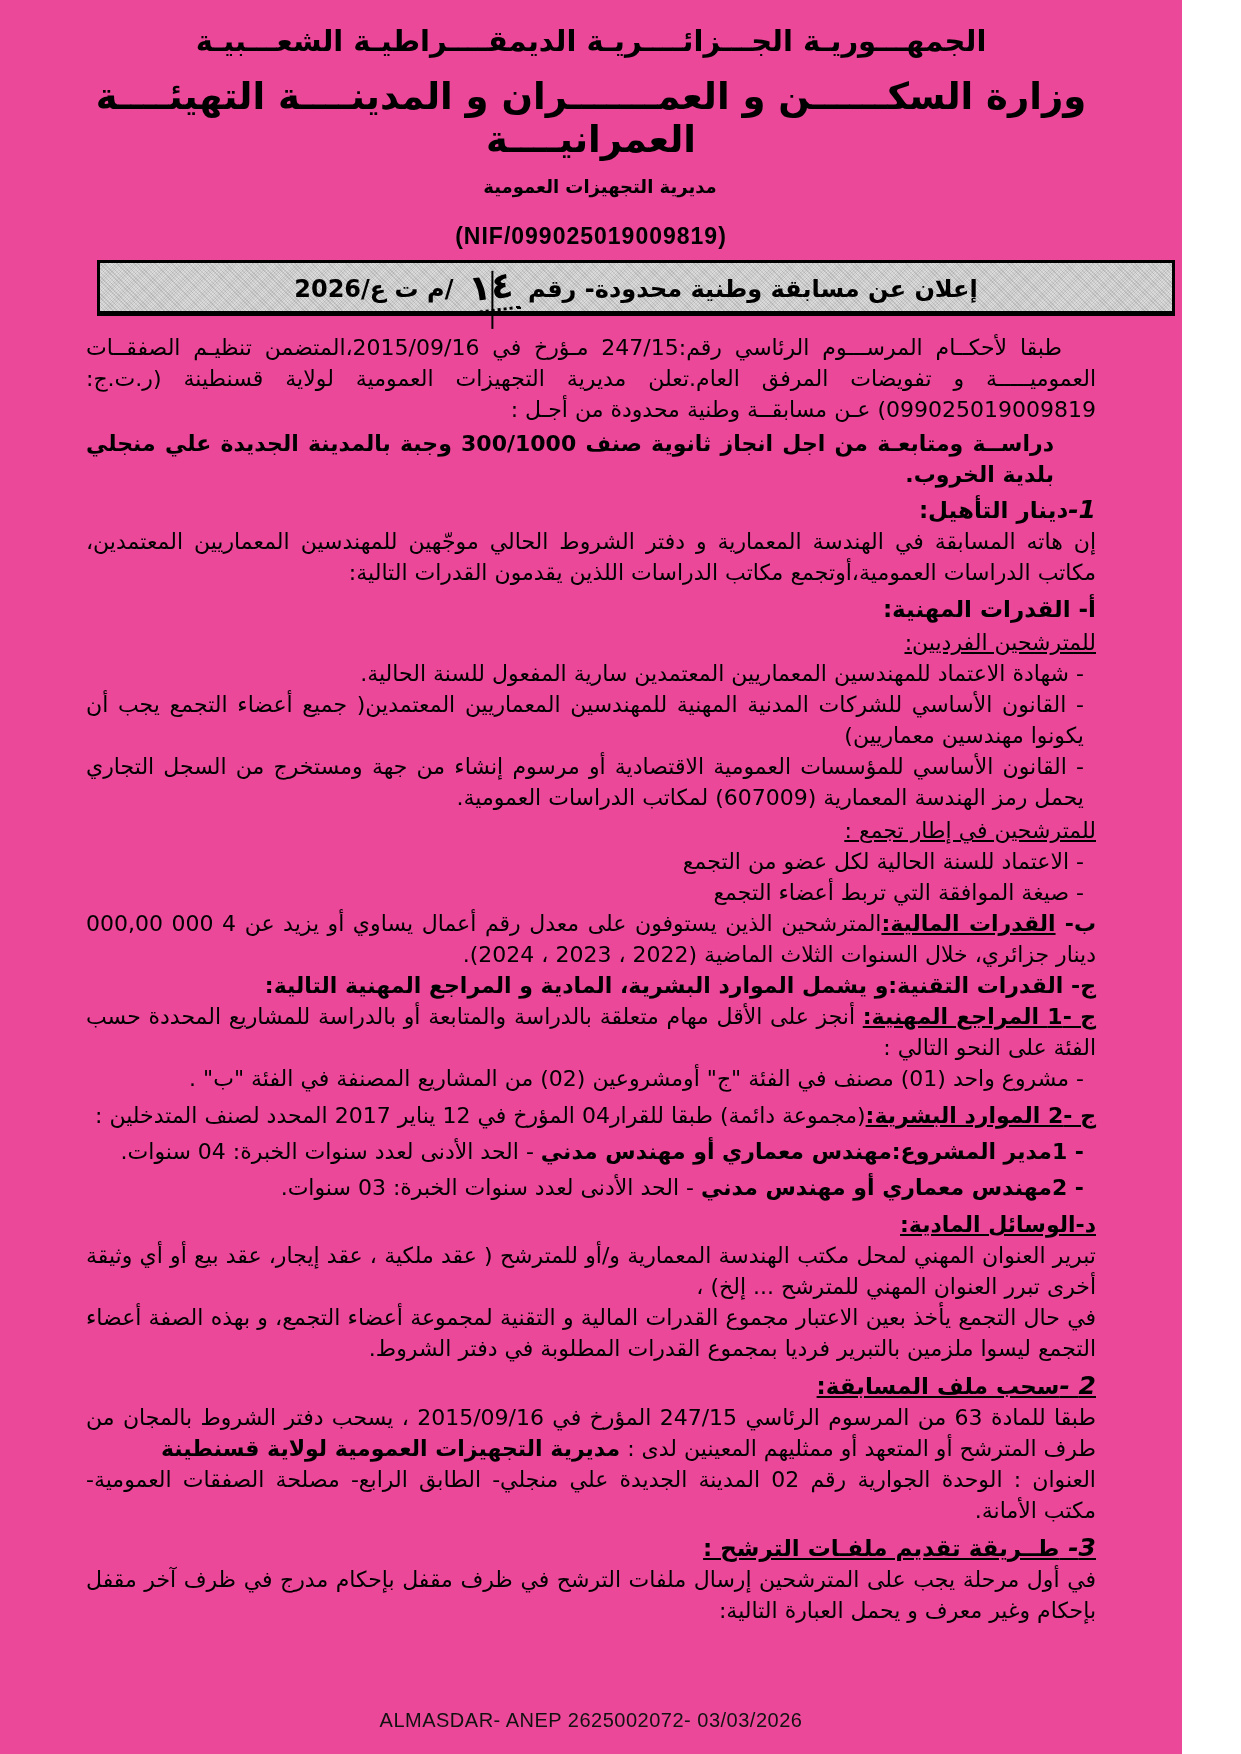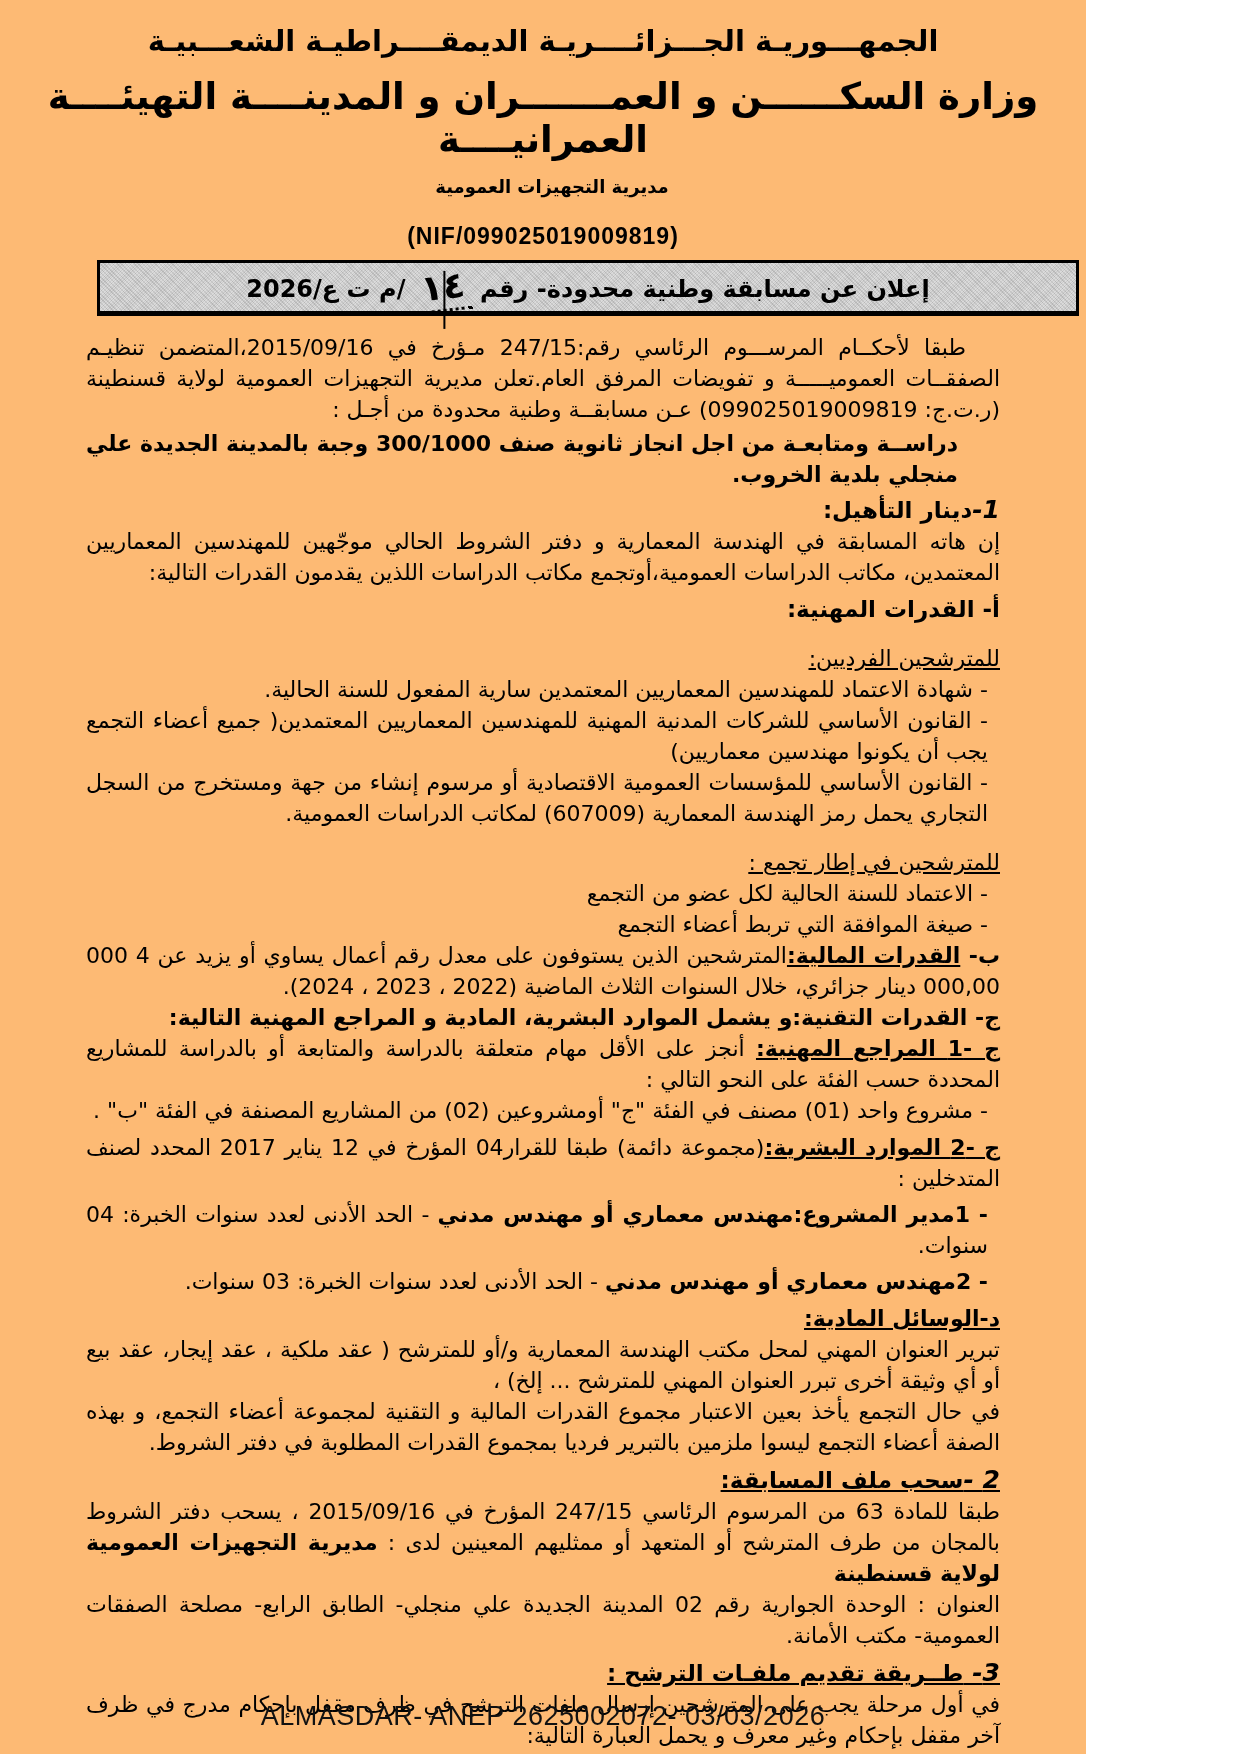--- a/index.html
+++ b/index.html
@@ -1,19 +1,19 @@
 <!DOCTYPE html>
 <html lang="ar"><head>
 <meta charset="utf-8">
 <style>
   html,body{margin:0;padding:0;background:#ffffff;}
   .page{
     position:relative;
-    width:1086px;height:1754px;
-    background:#fdba74;color:#000;
+    width:1182px;height:1754px;
+    background:#ec4899;color:#000;
     font-family:"DejaVu Sans",sans-serif;
     direction:rtl;
     overflow:hidden;
   }
   .content{padding:0 86px;}
   
   .doc-header{text-align:center;padding-top:24px;}
   .hl1{font-size:29px;font-weight:bold;margin-bottom:17px;}
   .hl2{font-size:37px;font-weight:bold;margin-bottom:15px;}
   .hl3{font-size:18px;font-weight:bold;margin-bottom:2px;padding-left:18px;}
@@ -45,29 +45,29 @@
   
   .body-text{margin-top:16px;font-size:22px;line-height:31px;}
   p{margin:0;text-align:justify;}
   .ind{text-indent:34px;}
   .obj{font-weight:bold;padding-right:42px;margin-top:3px;}
   .sec{font-weight:bold;font-size:23px;margin-top:4px;}
   .sec .num{font-style:italic;font-size:25px;}
   .u{text-decoration:underline;}
   .b{font-weight:bold;}
   .item{padding-right:12px;}
-  .sub-ul{text-decoration:underline;margin-top:18px;}
+  .sub-ul{text-decoration:underline;margin-top:2px;}
   .hr-line{padding-right:12px;margin-top:5px;}
   .gap-s{margin-top:6px;}
   
   .footer{
     position:absolute;bottom:22px;left:0;width:100%;
     text-align:center;direction:ltr;
     font-family:"Liberation Sans",sans-serif;
-    font-size:27px;color:#111;letter-spacing:.5px;
+    font-size:20px;color:#111;letter-spacing:.5px;
   }
 </style>
 </head>
 <body>
 
 <div class="page">
 
   <div class="doc-header">
     <div class="hl1">الجمهـــوريـة الجـــزائــــريـة الديمقــــراطيـة الشعـــبيـة</div>
     <div class="hl2">وزارة السكــــــن و العمـــــــران و المدينــــة التهيئــــة العمرانيــــة</div>

